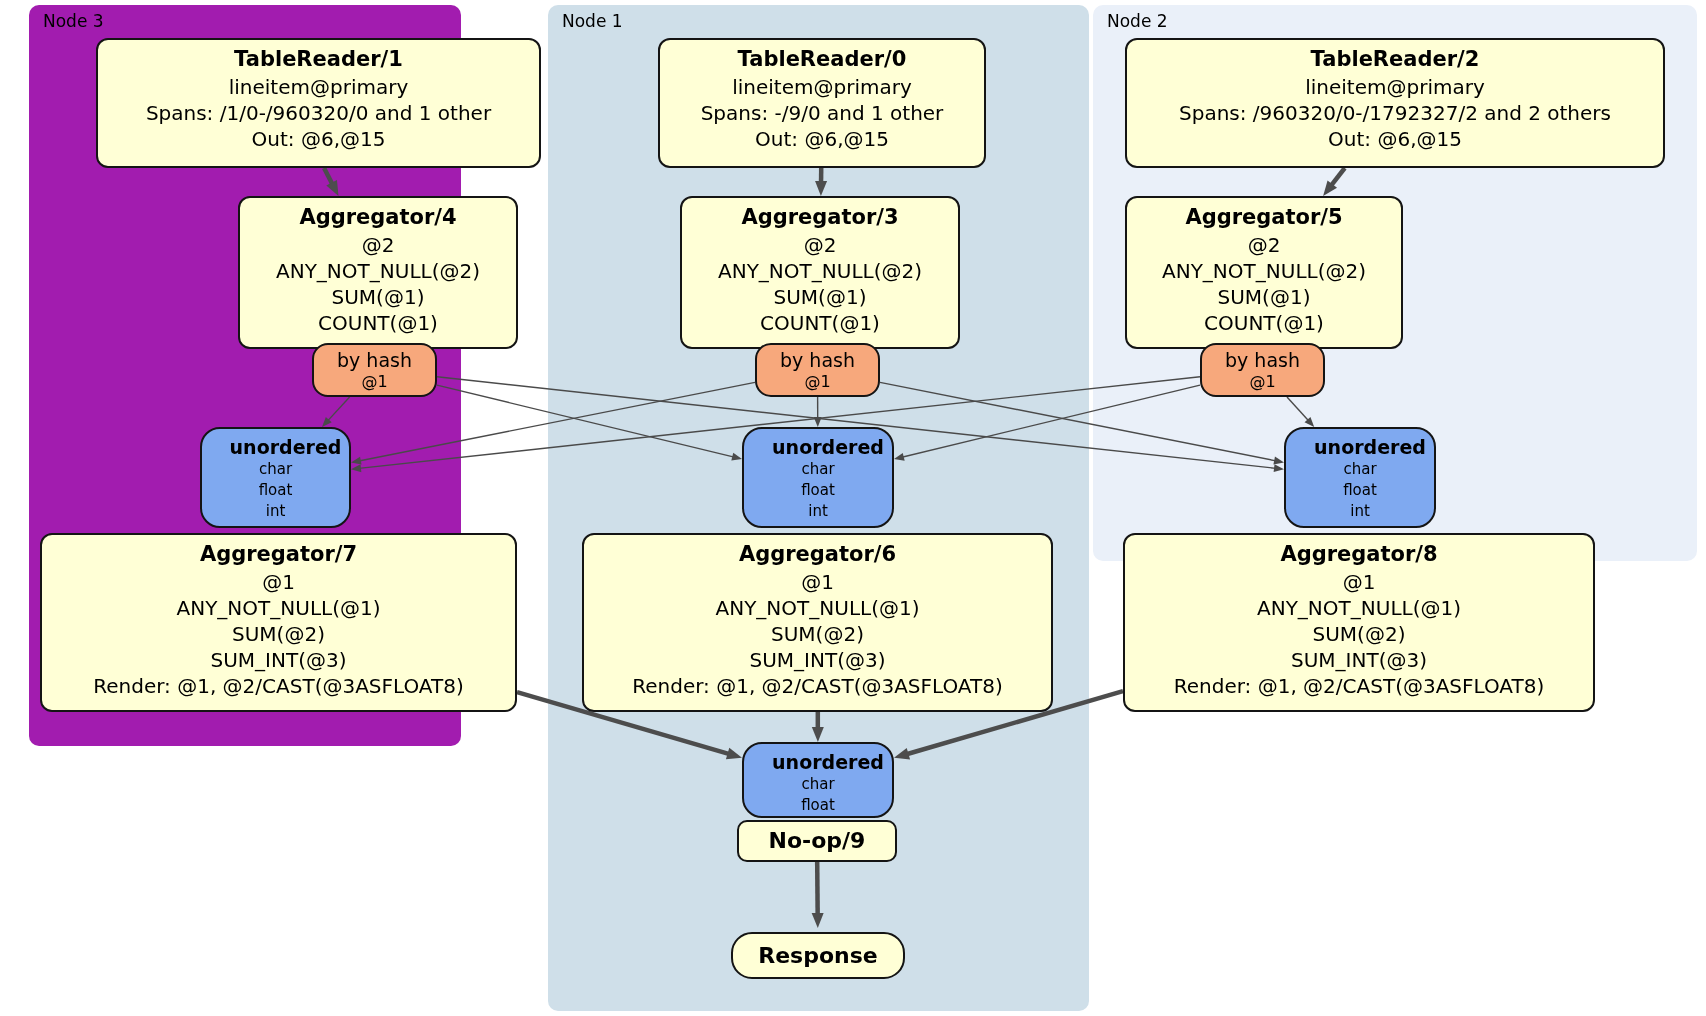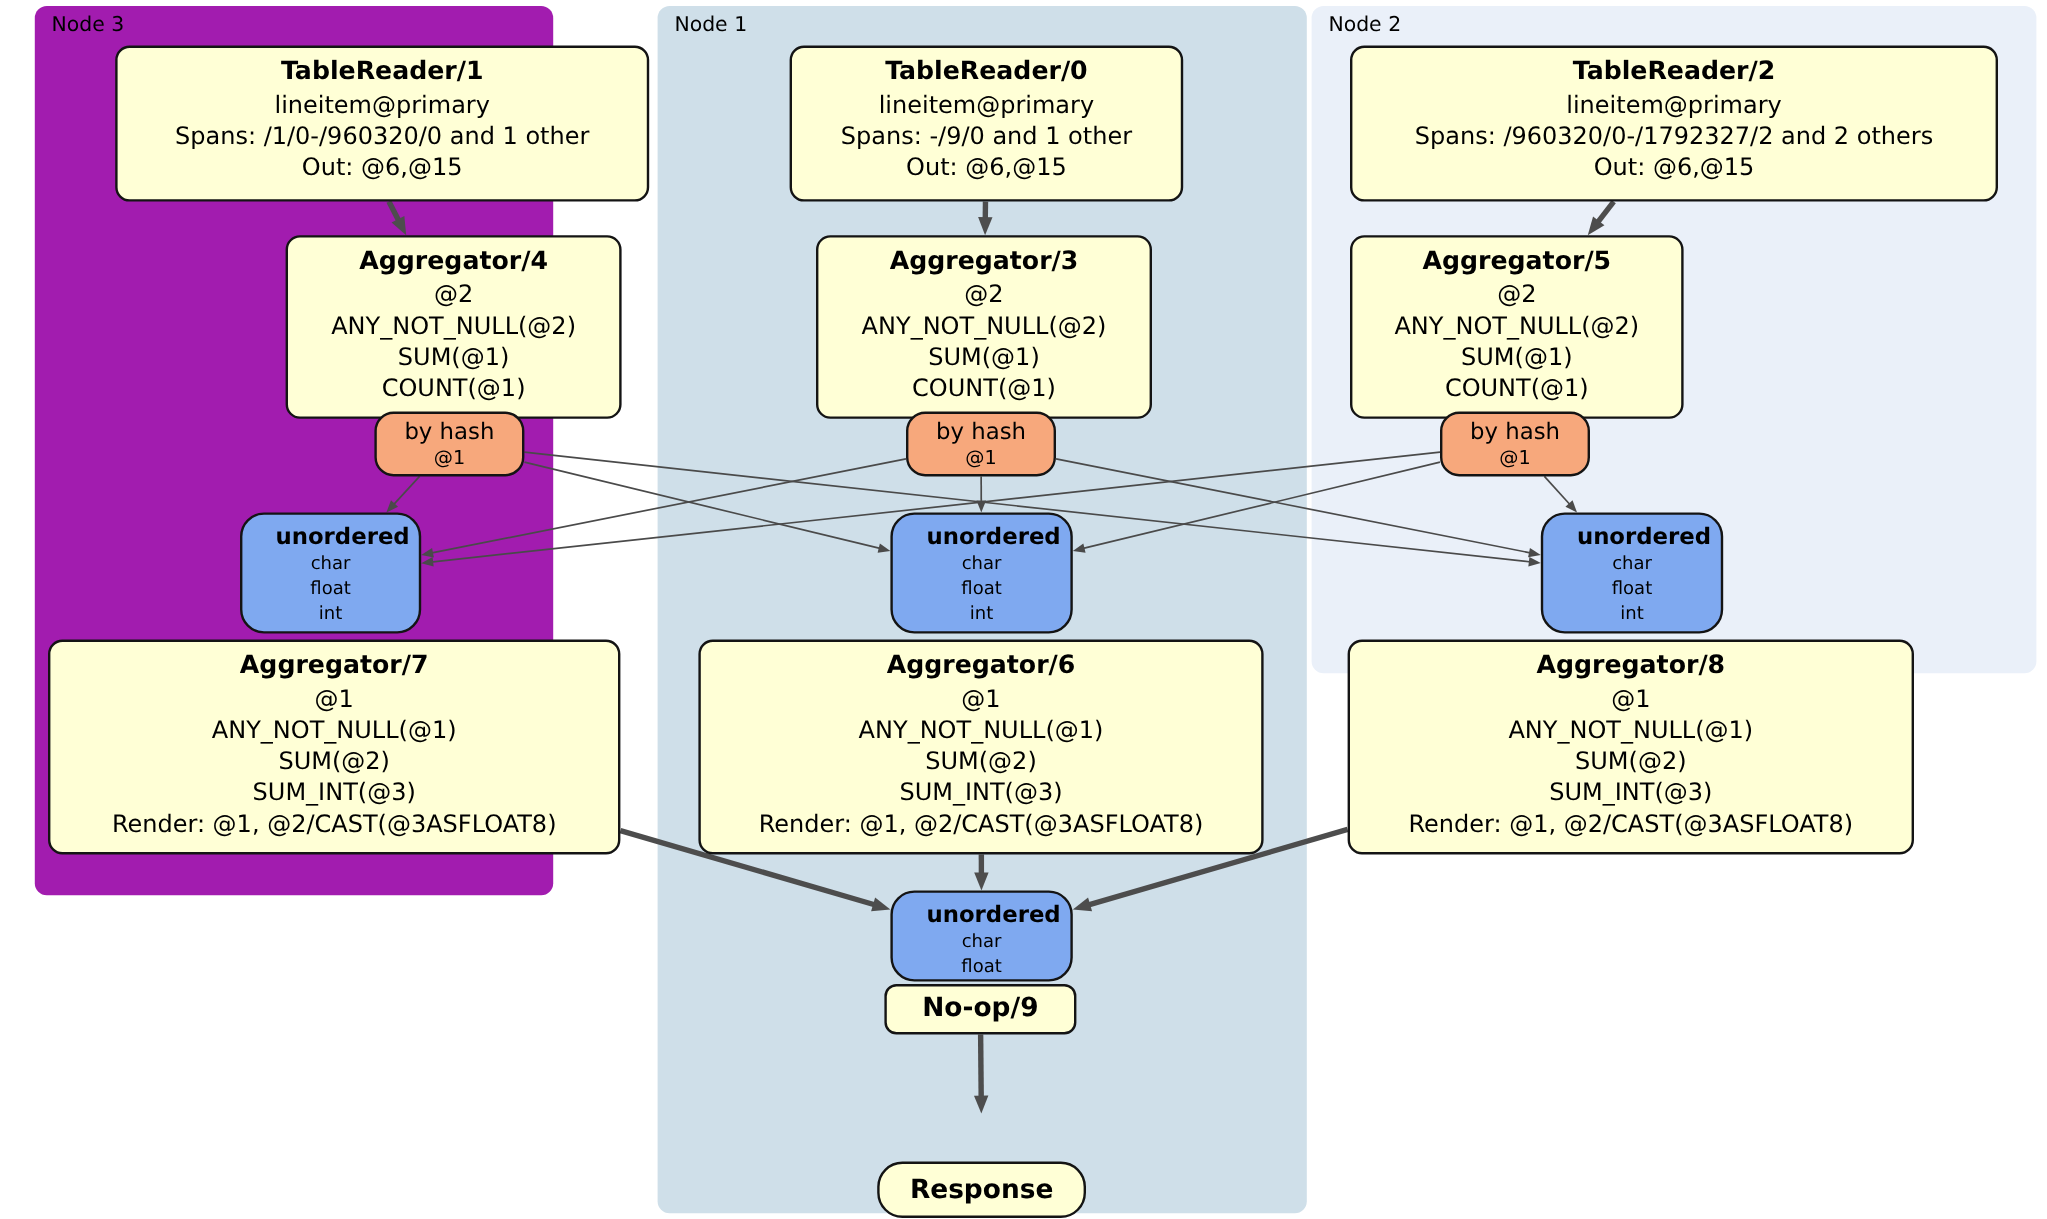--- a/index.html
+++ b/index.html
@@ -220,17 +220,17 @@
         <span class="box-line">Render: @1, @2/CAST(@3ASFLOAT8)</span>
       </div>
       <div class="plan-node sync" style="left: 742px; top: 742px; width: 152px; height: 76px;">
         <span class="box-title">unordered</span>
         <span class="box-line">char</span>
         <span class="box-line">float</span>
       </div>
       <div class="plan-node op leaf" style="left: 737px; top: 820px; width: 160px; height: 42px;">
         <span class="box-title">No-op/9</span>
       </div>
-      <div class="plan-node op leaf" style="left: 731px; top: 968px; width: 174px; height: 47px; border-radius: 21px;">
+      <div class="plan-node op leaf" style="left: 731px; top: 932px; width: 174px; height: 47px; border-radius: 21px;">
         <span class="box-title">Response</span>
       </div>
     </div>
 </div>
 
 </body></html>

